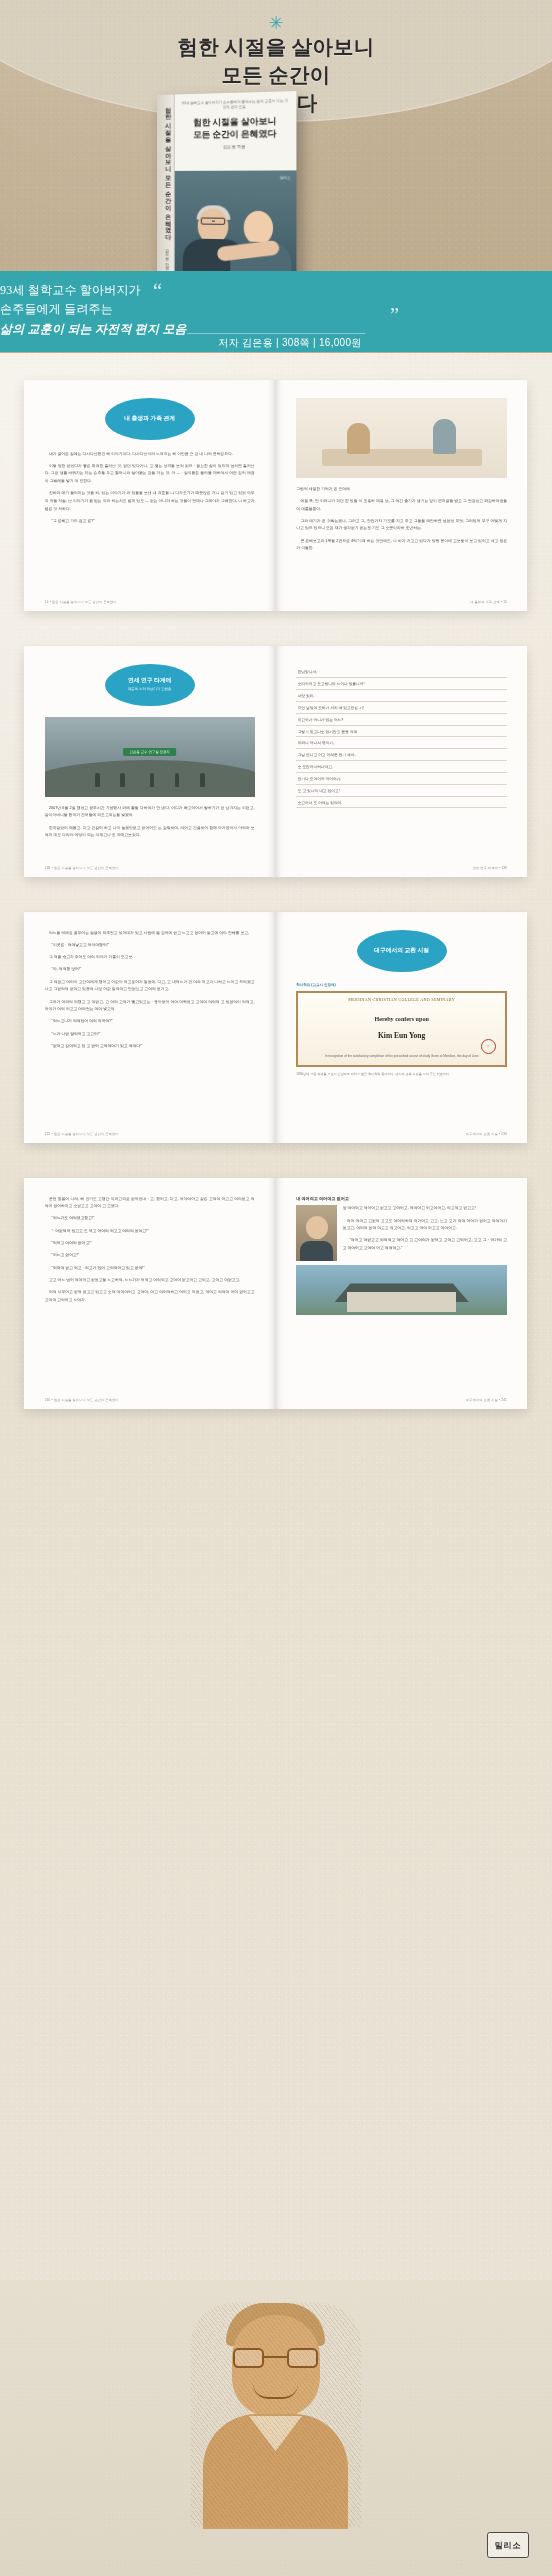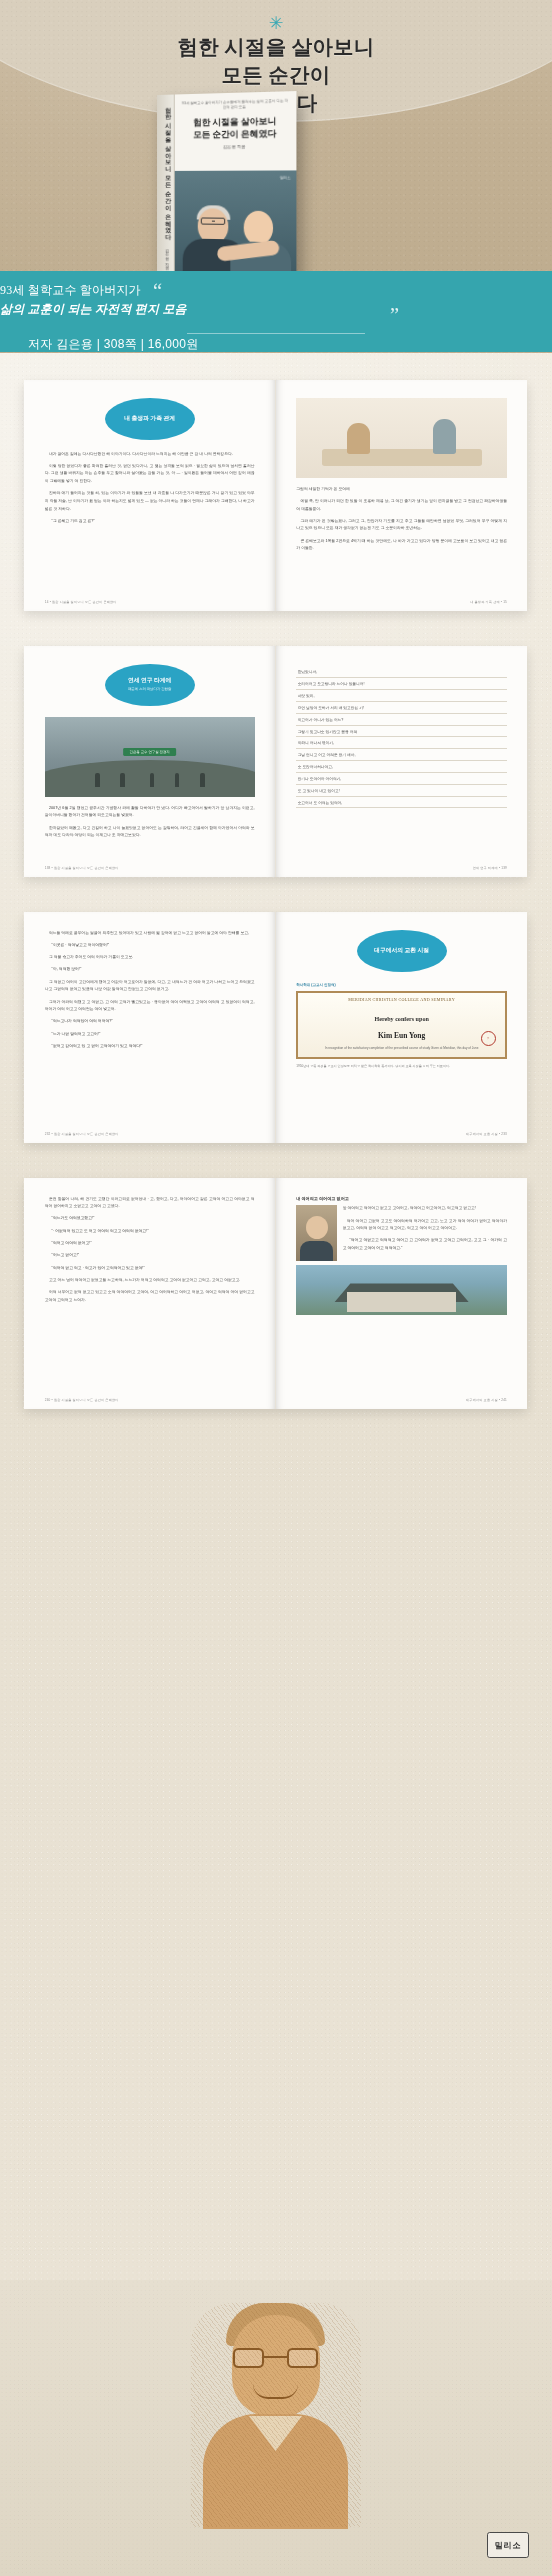--- a/index.html
+++ b/index.html
@@ -236,22 +236,22 @@
   .quote-lines .ql.em { font-weight: bold; font-style: italic; }
   .quote-divider {
     position: absolute;
     left: 187px; right: 187px; top: 62px;
     height: 0.7px;
     background: rgba(255,255,255,0.45);
   }
   .quote-meta {
     position: absolute;
     left: 0; right: 0; top: 65px;
-    text-align: left;
-    font-size: 12px;
+    text-align: center;
+    font-size: 10px;
     letter-spacing: 0.3px;
     color: #ffffff;
     padding-left: 28px;
   }
 
   
   .previews {
     position: relative;
     width: 552px;
     height: 1927px;
@@ -396,21 +396,21 @@
     color: #3b3b3b;
     border-bottom: 0.7px solid #dcd6c9;
     padding: 4.1px 1.4px 2.7px 1.4px;
   }
 
   
   .cert-note {
     font-size: 3.5px; color: #2a7fa0; margin-bottom: 4.1px; font-weight: bold;
   }
   .cert {
-    width: 100%; height: 68px;
+    width: 100%; height: 76px;
     border: 2px double #b08b57;
     background: linear-gradient(180deg, #fffdf6, #f6efdf);
     position: relative;
     margin-bottom: 5.4px;
     overflow: hidden;
     padding-left: 12px;
   }
   .cert .cert-head {
     position: absolute; left: 0; right: 0; top: 4.7px;
     text-align: center;
@@ -591,20 +591,21 @@
           </div>
         </div>
       </div>
     </div>
 
     <div class="quote-band">
       <div class="qmark left">“</div>
       <div class="qmark right">”</div>
       <div class="quote-lines">
         <span class="ql">93세 철학교수 할아버지가</span>
+        <span class="ql">손주들에게 들려주는</span>
         <span class="ql em">삶의 교훈이 되는 자전적 편지 모음</span>
       </div>
       <div class="quote-divider"></div>
       <div class="quote-meta">저자 김은용 | 308쪽 | 16,000원</div>
     </div>
   </section>
 
   <section class="previews">
 
     <div class="spread" style="top:27px;">

